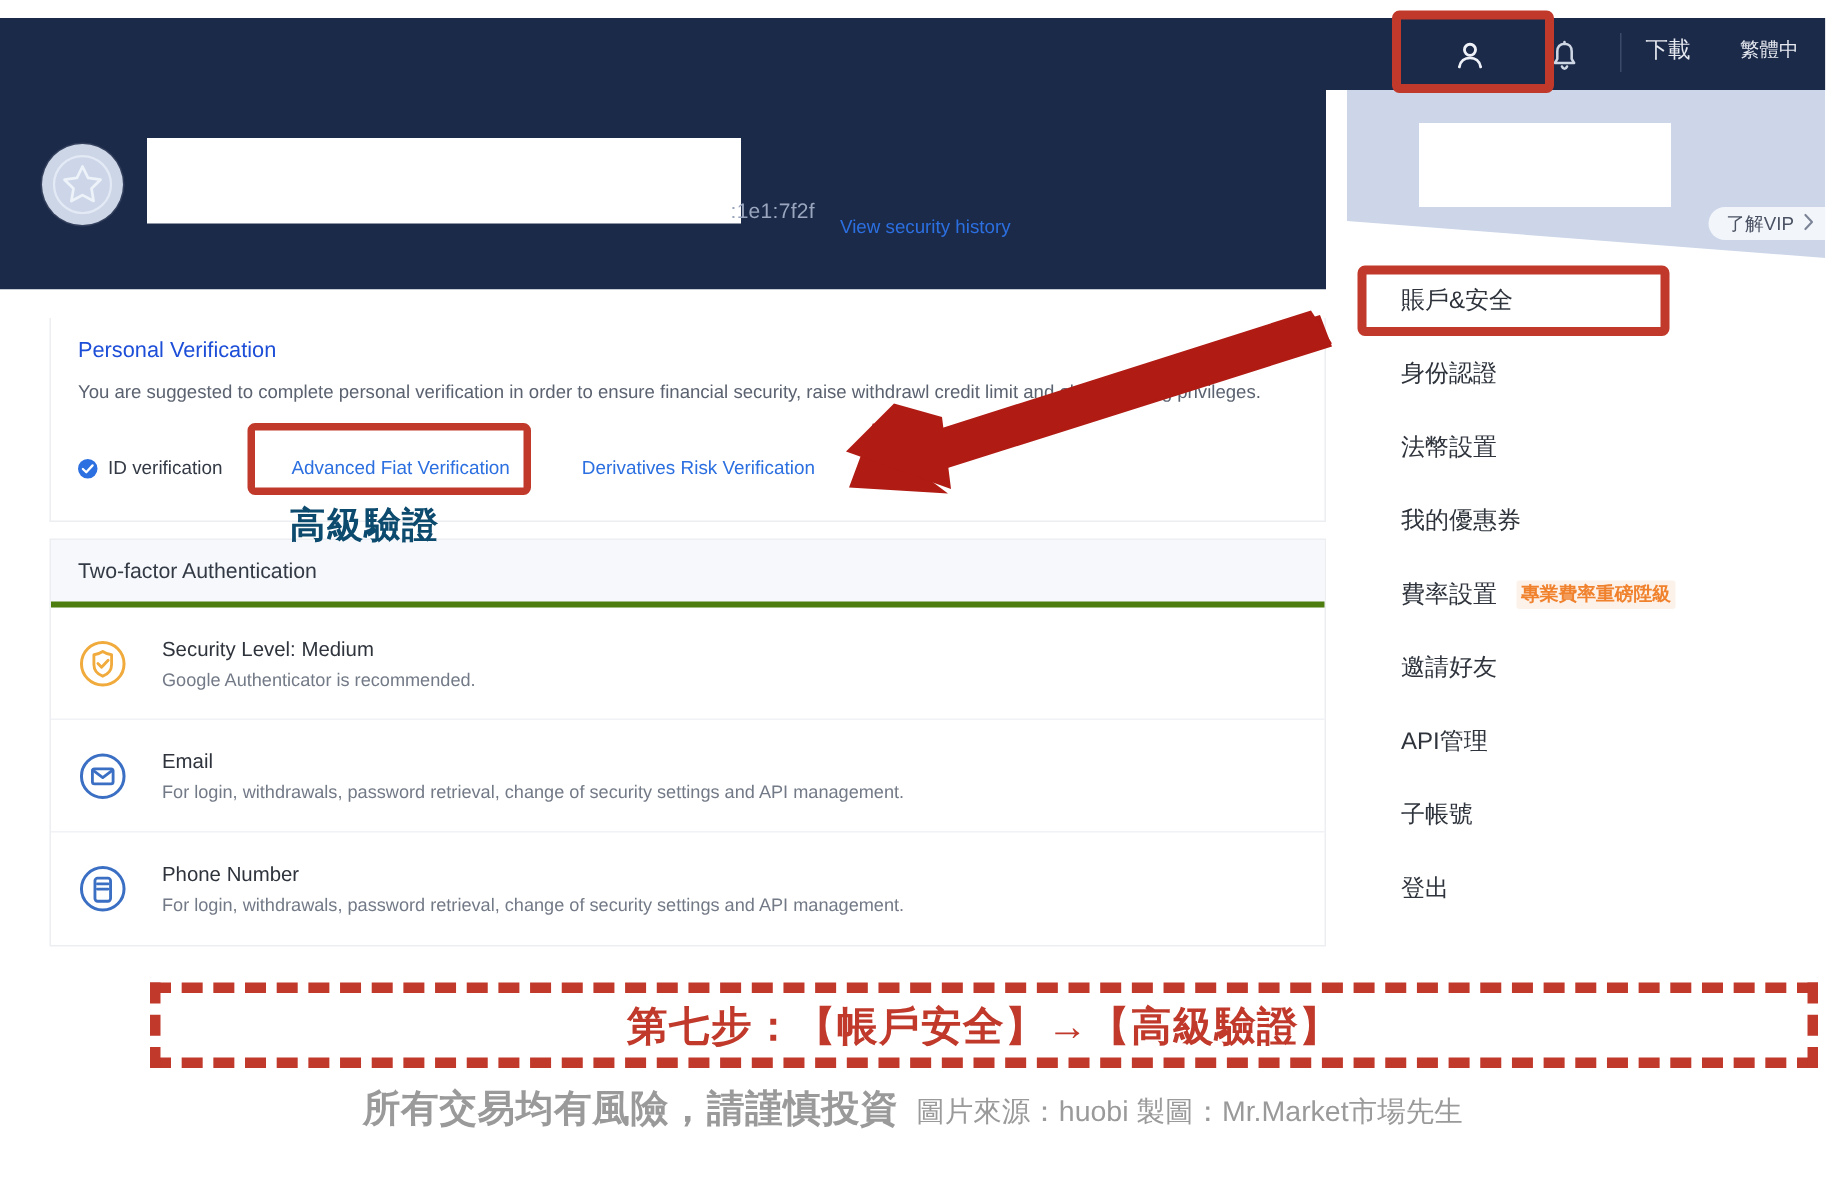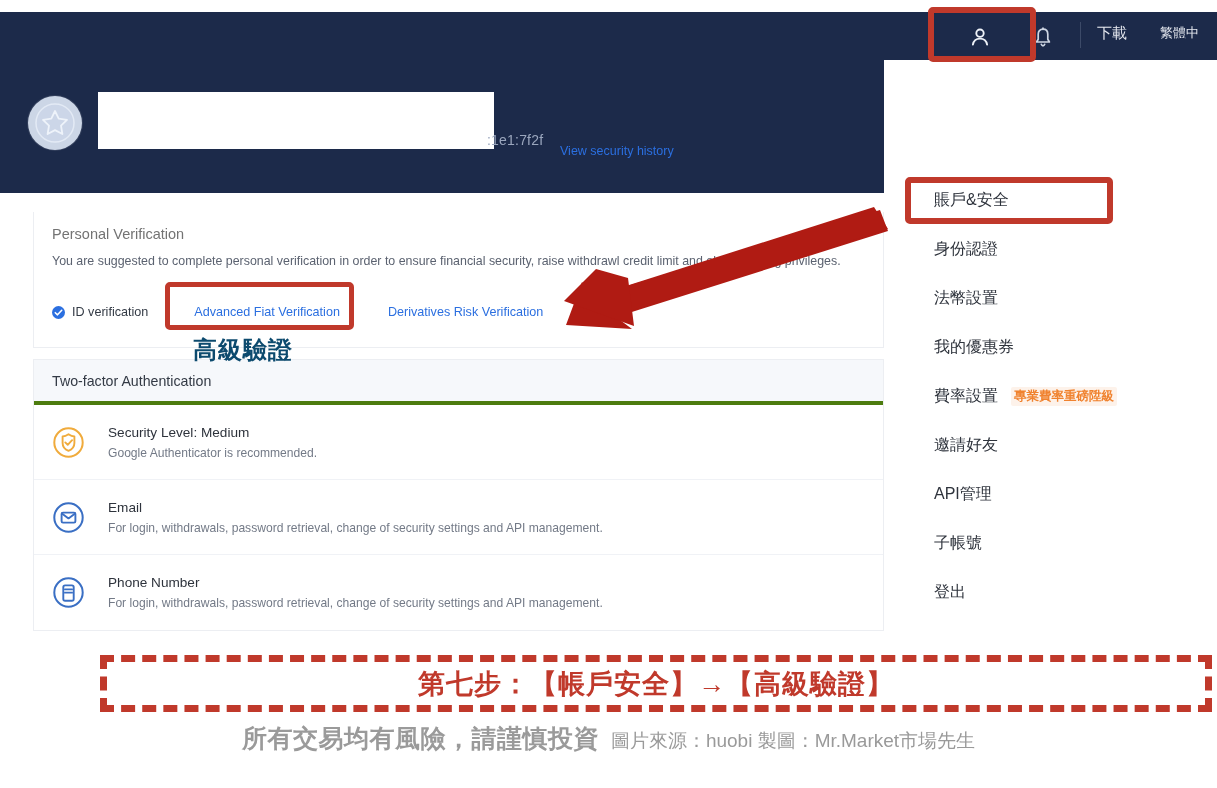--- a/index.html
+++ b/index.html
@@ -40,21 +40,21 @@
   
   .content-col{
     position:absolute;left:0;top:193px;width:884px;height:448px;background:#ffffff;
   }
   .card{
     position:absolute;left:33px;top:0;width:851px;background:#fff;
     border:1px solid #eceef2;border-top:none;box-sizing:border-box;
   }
   .pv-card{top:19px;height:136px;}
   .pv-title{
-    position:absolute;left:18px;top:14px;font-size:14.5px;color:#737373;
+    position:absolute;left:18px;top:14px;font-size:14.5px;color:#1d4ed8;
   }
   .pv-desc{
     position:absolute;left:18px;top:42px;font-size:12.4px;color:#5b6270;white-space:nowrap;
   }
   .pv-links{position:absolute;left:18px;top:93px;display:flex;align-items:center;}
   .pv-link{font-size:12.6px;color:#2b6fe0;white-space:nowrap;cursor:pointer;}
   .pv-done{display:flex;align-items:center;gap:7px;margin-right:46px;}
   .pv-done .lbl{font-size:12.6px;color:#333a45;}
   .check-dot{
     width:13px;height:13px;border-radius:50%;background:#2b6fe0;
@@ -257,20 +257,32 @@
           <path d="M11 3.2 C7.9 3.2 6.2 5.3 6.2 8.3 L6.2 13.3 L4.6 16 L17.4 16 L15.8 13.3 L15.8 8.3 C15.8 5.3 14.1 3.2 11 3.2 Z" fill="none" stroke="#cfd7e4" stroke-width="1.7" stroke-linejoin="round"></path>
           <path d="M11 2 L11 3.3" fill="none" stroke="#cfd7e4" stroke-width="1.7" stroke-linecap="round"></path>
           <path d="M9.3 18.3 C9.7 19.3 10.3 19.8 11 19.8 C11.7 19.8 12.3 19.3 12.7 18.3" fill="none" stroke="#cfd7e4" stroke-width="1.7" stroke-linecap="round"></path>
         </svg>
       </span>
       <span class="nav-div"></span>
       <span class="nav-dl">下載</span>
       <span class="nav-lang">繁體中</span>
     </div>
 
+    <div class="vip-banner">
+      <div class="vip-shape"></div>
+      <div class="vip-redact"></div>
+      <div class="vip-pill">
+        <span>了解VIP</span>
+        <span>
+          <svg width="8" height="12" viewBox="0 0 8 12">
+              <path d="M1.6 1.3 L6 6 L1.6 10.7" fill="none" stroke="#7c8597" stroke-width="1.4" stroke-linecap="round" stroke-linejoin="round"></path>
+            </svg>
+        </span>
+      </div>
+    </div>
 
     <div class="menu">
       <div class="menu-item">
         <span class="mlabel">賬戶&amp;安全</span>
       </div>
       <div class="menu-item">
         <span class="mlabel">身份認證</span>
       </div>
       <div class="menu-item">
         <span class="mlabel">法幣設置</span>

